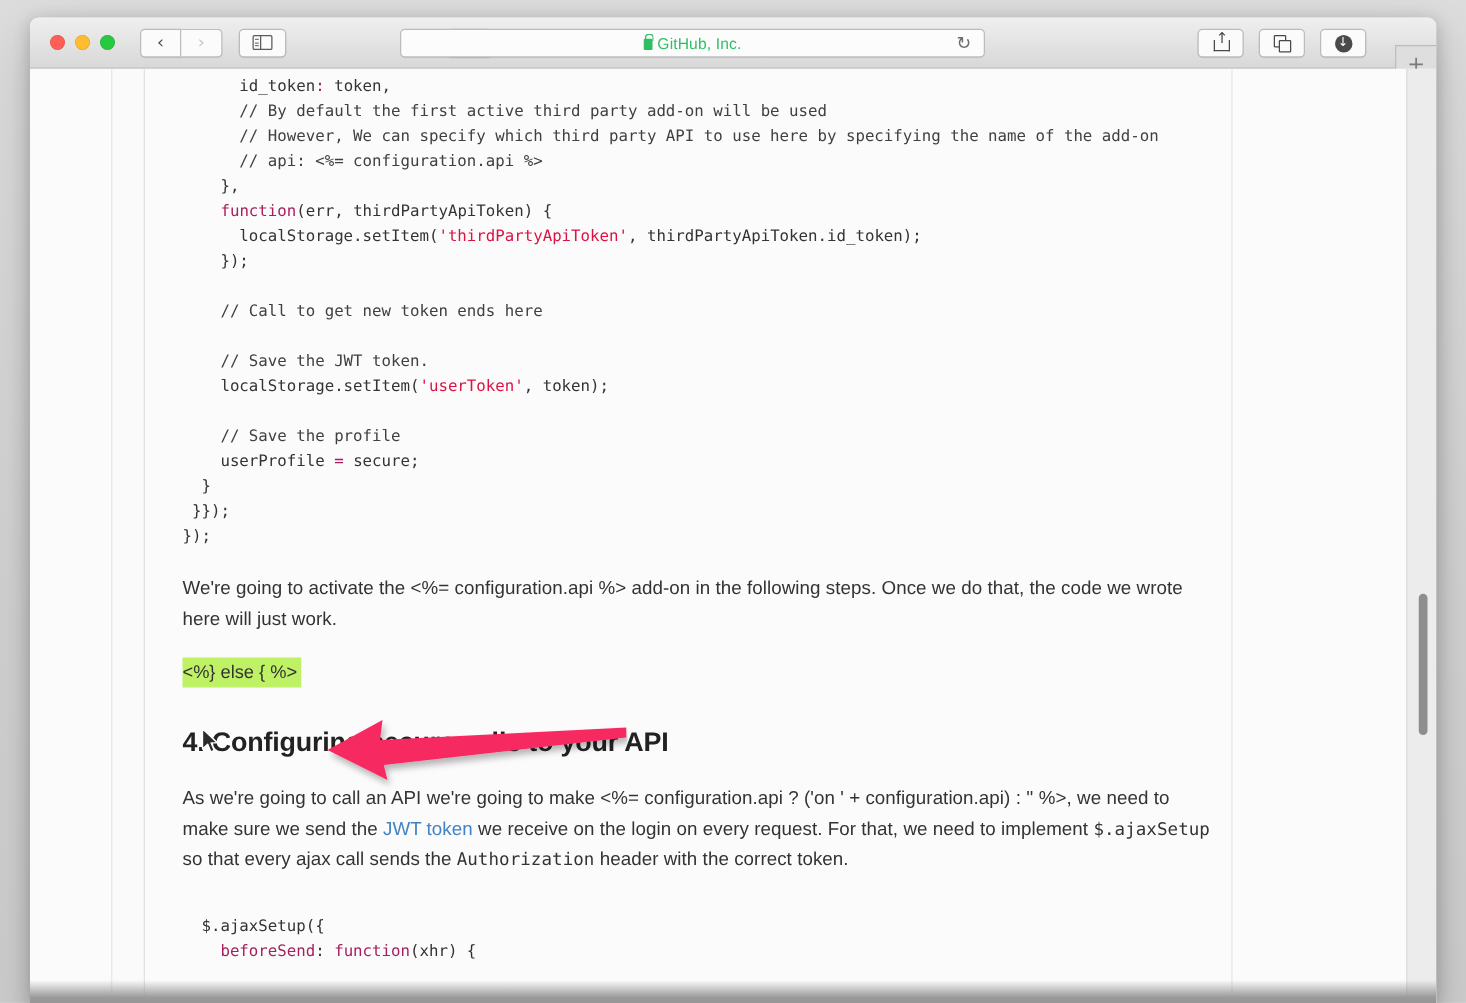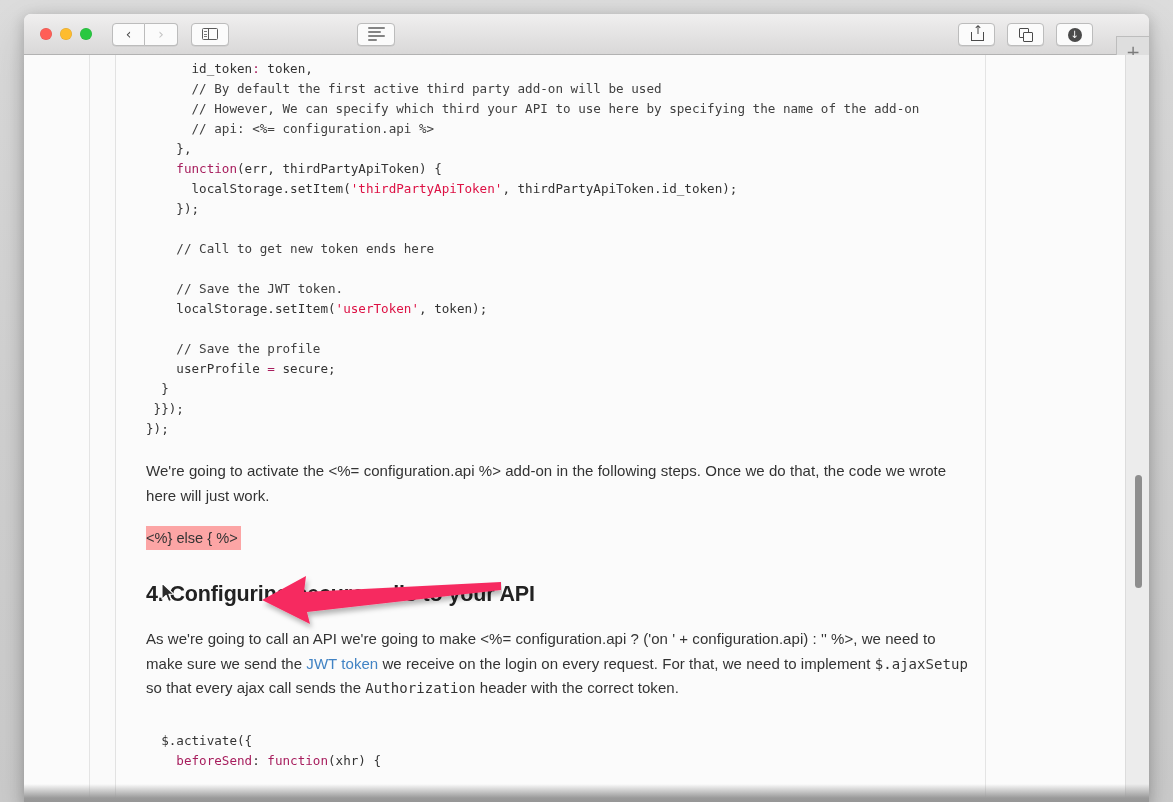--- a/index.html
+++ b/index.html
@@ -146,21 +146,21 @@
   .para a { color: #4183c4; text-decoration: none; }
   .icode { font-family: "DejaVu Sans Mono", monospace; font-size: 14px; color: #333; }
 
   h2.heading {
     font-size: 21.5px; font-weight: bold; color: #222;
     margin: 0; letter-spacing: -.15px;
   }
 
   .elsebox {
     display: inline-block;
-    background: #fca5a5;
+    background: #bef264;
     font-size: 14.6px; color: #333; line-height: 22px;
     padding: 1px 3px 1px 0;
   }
 
   
   #annot-arrow {
     position: absolute;
     left: 238px; top: 516px;
     width: 240px; height: 62px;
     pointer-events: none;
@@ -209,20 +209,27 @@
 
       <div class="tbtn" id="reader-btn">
         <span class="readerlines">
             <u></u>
             <u></u>
             <u></u>
             <u></u>
           </span>
       </div>
 
+      <div id="urlbar">
+        <span class="sitelabel">
+          <span class="lock"></span>
+          <span>GitHub, Inc.</span>
+        </span>
+        <span id="reload-btn">↻</span>
+      </div>
 
       <div id="right-tools">
         <div class="tbtn">
           <span class="ico-share"></span>
         </div>
         <div class="tbtn">
           <span class="ico-tabs"></span>
         </div>
         <div class="tbtn">
           <span class="ico-dl">↓</span>
@@ -236,21 +243,21 @@
 
       <div id="left-rail"></div>
       <div id="gutter"></div>
       <div id="right-rail"></div>
 
       <div id="content-col">
         <div class="inner">
 
           <pre class="code" id="code-top" style="margin:0; padding-top:4px;"><span class="pun">      id_token</span><span class="op">:</span><span class="pun"> token,</span>
 <span class="cm">      // By default the first active third party add-on will be used</span>
-<span class="cm">      // However, We can specify which third your API to use here by specifying the name of the add-on</span>
+<span class="cm">      // However, We can specify which third party API to use here by specifying the name of the add-on</span>
 <span class="cm">      // api: &lt;%= configuration.api %&gt;</span>
 <span class="pun">    },</span>
 <span class="pun">    </span><span class="kw">function</span><span class="pun">(err, thirdPartyApiToken) {</span>
 <span class="pun">      localStorage.setItem(</span><span class="str">'thirdPartyApiToken'</span><span class="pun">, thirdPartyApiToken.id_token);</span>
 <span class="pun">    });</span>
 <span class="pun"></span>
 <span class="cm">    // Call to get new token ends here</span>
 <span class="pun"></span>
 <span class="cm">    // Save the JWT token.</span>
 <span class="pun">    localStorage.setItem(</span><span class="str">'userToken'</span><span class="pun">, token);</span>
@@ -266,21 +273,21 @@
           <div style="position:relative; margin-top:18px; height:26px;">
             <span class="elsebox">&lt;%} else { %&gt;</span>
           </div>
 
           <h2 class="heading" style="margin-top:30px;">4. Configuring secure calls to your API</h2>
 
           <p class="para" style="margin:20px 0 0 0; max-width:860px;">
             <span>As we're going to call an API we're going to make &lt;%= configuration.api ? ('on ' + configuration.api) : '' %&gt;, we need to make sure we send the </span><a href="#">JWT token</a><span> we receive on the login on every request. For that, we need to implement </span><code class="icode">$.ajaxSetup</code><span> so that every ajax call sends the </span><code class="icode">Authorization</code><span> header with the correct token.</span>
           </p>
 
-          <pre class="code" id="code-bottom" style="margin:30px 0 0 0;"><span class="pun">  $.activate({</span>
+          <pre class="code" id="code-bottom" style="margin:30px 0 0 0;"><span class="pun">  $.ajaxSetup({</span>
 <span class="kw">    beforeSend</span><span class="pun">: </span><span class="kw">function</span><span class="pun">(xhr) {</span></pre>
 
         </div>
       </div>
 
       <div id="scroll-track">
         <div id="scroll-thumb"></div>
       </div>
 
       <svg id="annot-arrow" viewBox="0 0 240 62">

